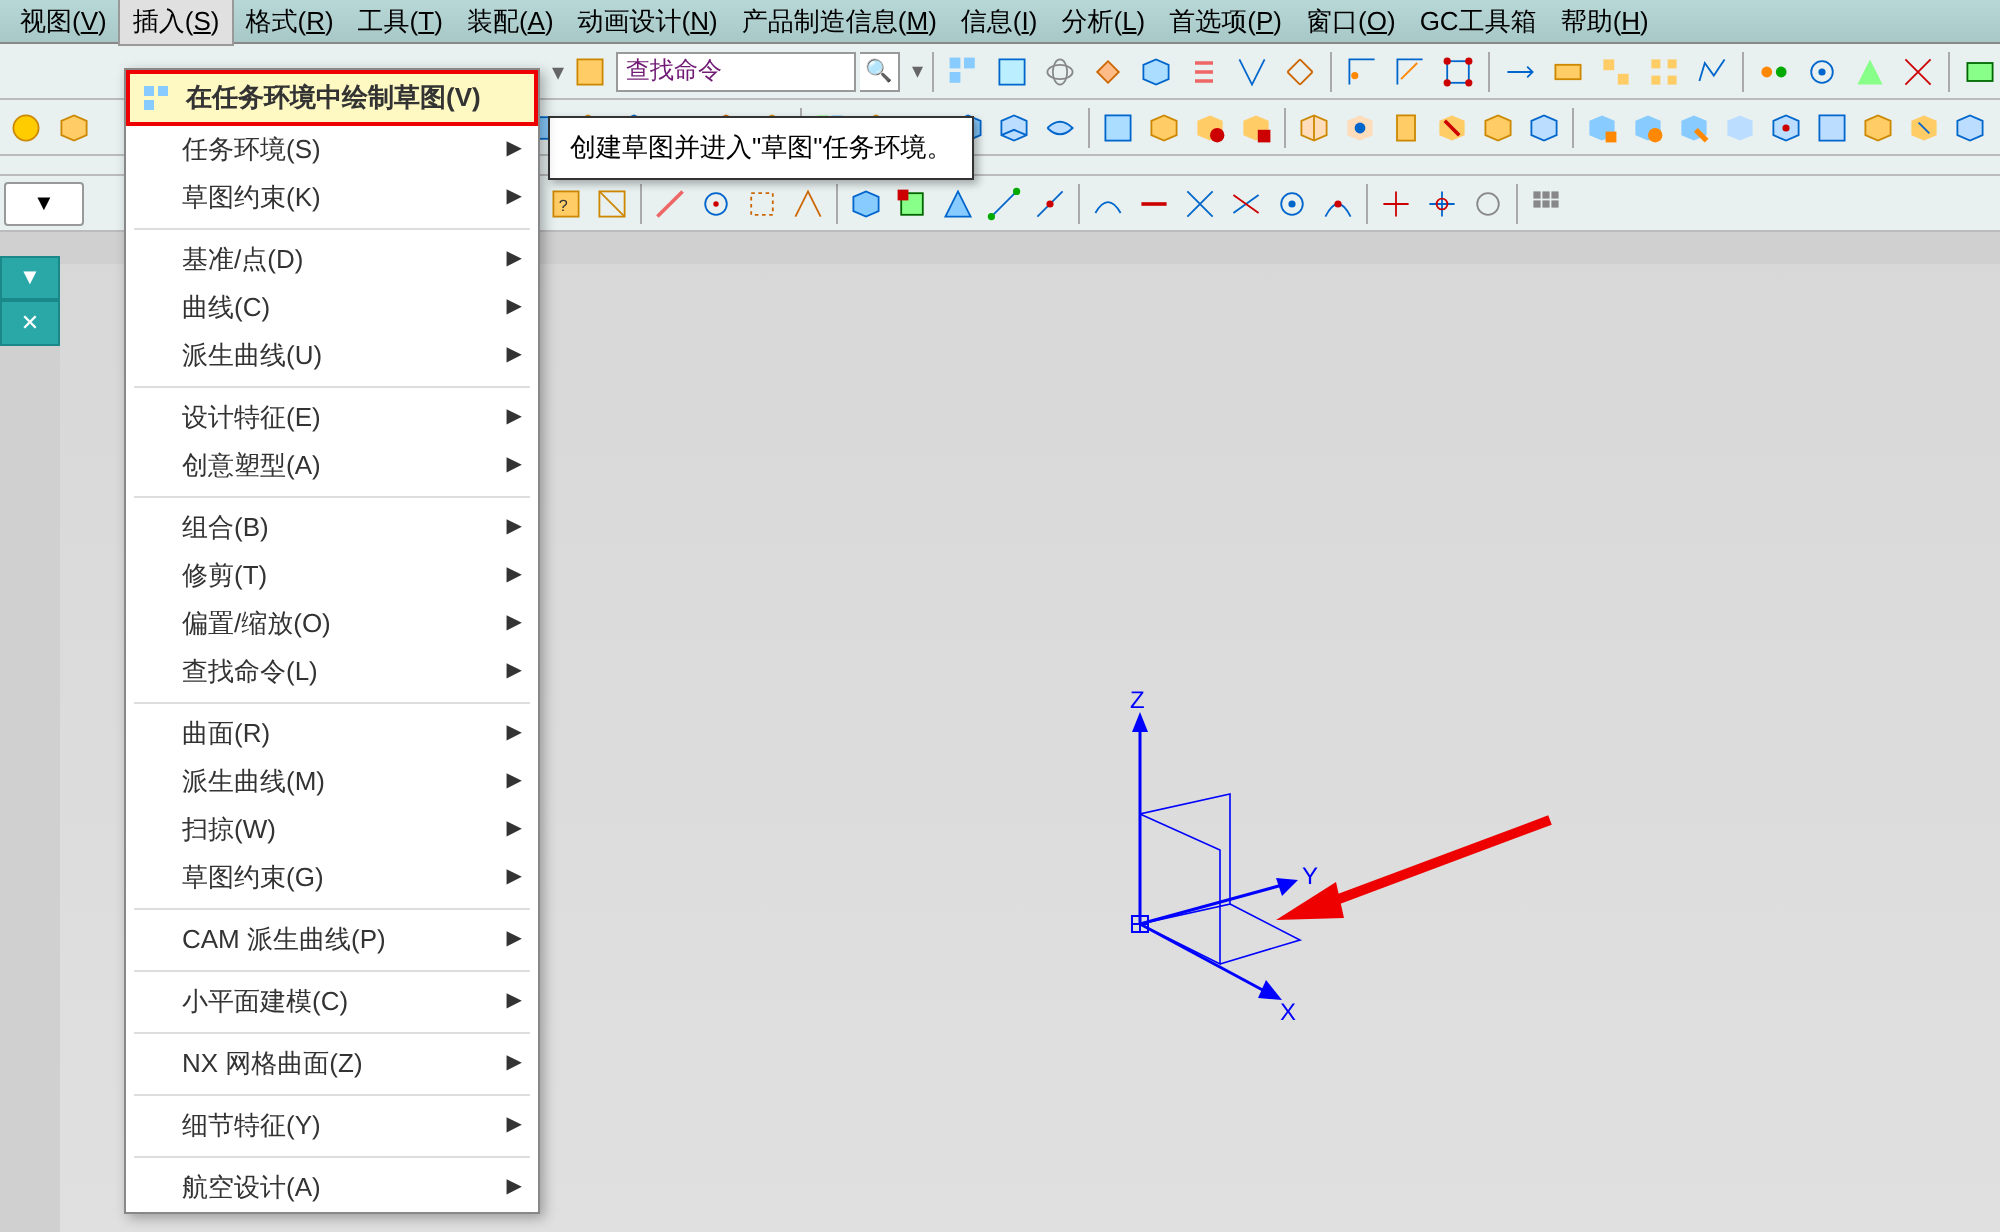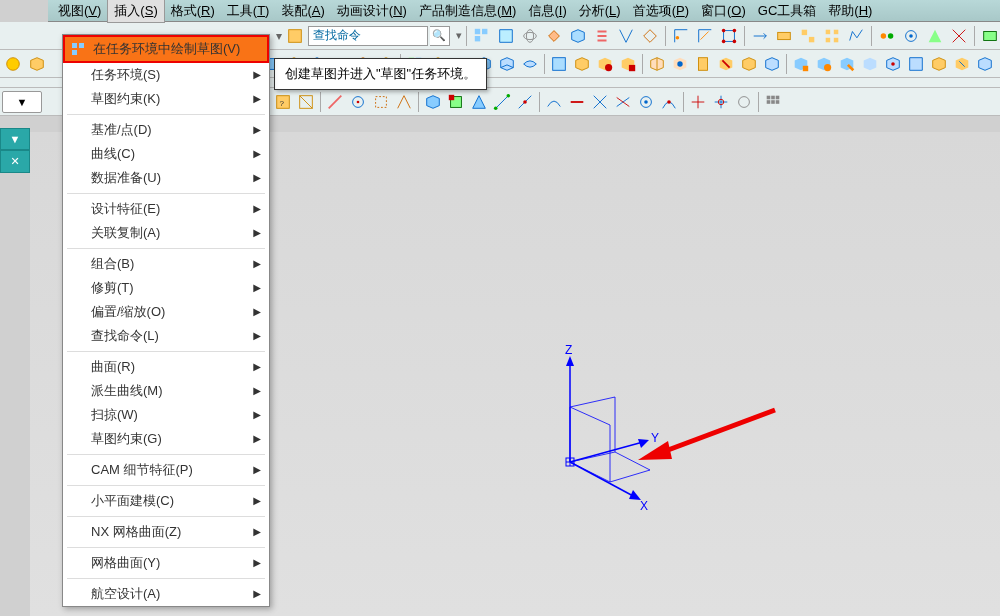--- a/index.html
+++ b/index.html
@@ -1,31 +1,31 @@
 <!DOCTYPE html>
 <html><head>
   <meta charset="utf-8">
   <style>
     * { margin: 0; padding: 0; box-sizing: border-box; font-family: "Microsoft YaHei", sans-serif; }
     body { width: 1000px; height: 616px; background: #d0d0d0; overflow: hidden; font-size: 13px; }
 
-    .menubar { background: linear-gradient(#b8d8d8, #a8c8c8); height: 22px; display: flex; align-items: center; padding: 0 4px; border-bottom: 1px solid #888; margin-left: 48px; }
+    .menubar { background: linear-gradient(#b8d8d8, #a8c8c8); height: 22px; display: flex; align-items: center; padding: 0 4px; border-bottom: 1px solid #888; }
     .menu-item { padding: 2px 6px; cursor: pointer; color: #000; }
     .menu-item.active { background: #e0e0e0; border: 1px solid #999; }
     .menu-item .shortcut { text-decoration: underline; }
 
     .toolbar-row { background: #e8f0f0; height: 28px; border-bottom: 1px solid #bbb; display: flex; align-items: center; padding: 2px; gap: 2px; }
     .tool-icon { width: 22px; height: 22px; display: inline-flex; align-items: center; justify-content: center; cursor: pointer; border-radius: 2px; }
     .tool-sep { width: 1px; height: 20px; background: #aaa; margin: 0 2px; }
-    .search-box { width: 120px; height: 20px; border: 1px solid #999; background: #fff; padding: 0 4px; font-size: 12px; color: #0369a1; display: flex; align-items: center; }
+    .search-box { width: 120px; height: 20px; border: 1px solid #999; background: #fff; padding: 0 4px; font-size: 12px; color: #701a75; display: flex; align-items: center; }
     .search-icon-box { width: 20px; height: 20px; border: 1px solid #999; background: #fff; border-left: none; display: flex; align-items: center; justify-content: center; color: #888; font-size: 11px; }
 
     .dropdown-menu { position: absolute; left: 62px; top: 34px; width: 208px; background: #fff; border: 1px solid #888; box-shadow: 2px 2px 6px rgba(0,0,0,0.3); z-index: 100; }
     .menu-option { padding: 3px 8px 3px 28px; cursor: pointer; color: #333; display: flex; justify-content: space-between; align-items: center; position: relative; line-height: 18px; }
-    .menu-option.highlighted { border: 2px solid #e00; background: #f97316; }
+    .menu-option.highlighted { border: 2px solid #e00; background: #fef9c3; font-weight: bold; }
     .menu-option .arrow { color: #333; font-size: 10px; }
     .menu-sep { height: 1px; background: #ddd; margin: 3px 4px; }
     .menu-icon-left { position: absolute; left: 6px; width: 14px; height: 14px; display: flex; align-items: center; justify-content: center; font-size: 11px; }
 
     .tooltip { position: absolute; left: 274px; top: 58px; background: #fff; border: 1px solid #333; padding: 6px 10px; box-shadow: 2px 2px 4px rgba(0,0,0,0.3); font-size: 13px; z-index: 90; }
 
     .left-bar { position: absolute; left: 0; top: 128px; width: 30px; background: #2aa8a8; color: #fff; display: flex; flex-direction: column; }
     .left-tab { padding: 4px; border: 1px solid #1a8888; font-size: 11px; text-align: center; }
 
     .viewport { position: absolute; left: 30px; top: 132px; right: 0; bottom: 0; background: linear-gradient(#d8d8d8, #e0e0e0); }
@@ -543,30 +543,30 @@
     <div class="menu-sep"></div>
     <div class="menu-option">
       <span>基准/点(D)</span>
       <span class="arrow">▶</span>
     </div>
     <div class="menu-option">
       <span>曲线(C)</span>
       <span class="arrow">▶</span>
     </div>
     <div class="menu-option">
-      <span>数据准备(U)</span>
+      <span>派生曲线(U)</span>
       <span class="arrow">▶</span>
     </div>
     <div class="menu-sep"></div>
     <div class="menu-option">
       <span>设计特征(E)</span>
       <span class="arrow">▶</span>
     </div>
     <div class="menu-option">
-      <span>关联复制(A)</span>
+      <span>创意塑型(A)</span>
       <span class="arrow">▶</span>
     </div>
     <div class="menu-sep"></div>
     <div class="menu-option">
       <span>组合(B)</span>
       <span class="arrow">▶</span>
     </div>
     <div class="menu-option">
       <span>修剪(T)</span>
       <span class="arrow">▶</span>
@@ -591,36 +591,36 @@
     <div class="menu-option">
       <span>扫掠(W)</span>
       <span class="arrow">▶</span>
     </div>
     <div class="menu-option">
       <span>草图约束(G)</span>
       <span class="arrow">▶</span>
     </div>
     <div class="menu-sep"></div>
     <div class="menu-option">
-      <span>CAM 细节特征(P)</span>
+      <span>CAM 派生曲线(P)</span>
       <span class="arrow">▶</span>
     </div>
     <div class="menu-sep"></div>
     <div class="menu-option">
       <span>小平面建模(C)</span>
       <span class="arrow">▶</span>
     </div>
     <div class="menu-sep"></div>
     <div class="menu-option">
       <span>NX 网格曲面(Z)</span>
       <span class="arrow">▶</span>
     </div>
     <div class="menu-sep"></div>
     <div class="menu-option">
-      <span>网格曲面(Y)</span>
+      <span>细节特征(Y)</span>
       <span class="arrow">▶</span>
     </div>
     <div class="menu-sep"></div>
     <div class="menu-option">
       <span>航空设计(A)</span>
       <span class="arrow">▶</span>
     </div>
   </div>
 
 <div class="tooltip">创建草图并进入"草图"任务环境。</div>

